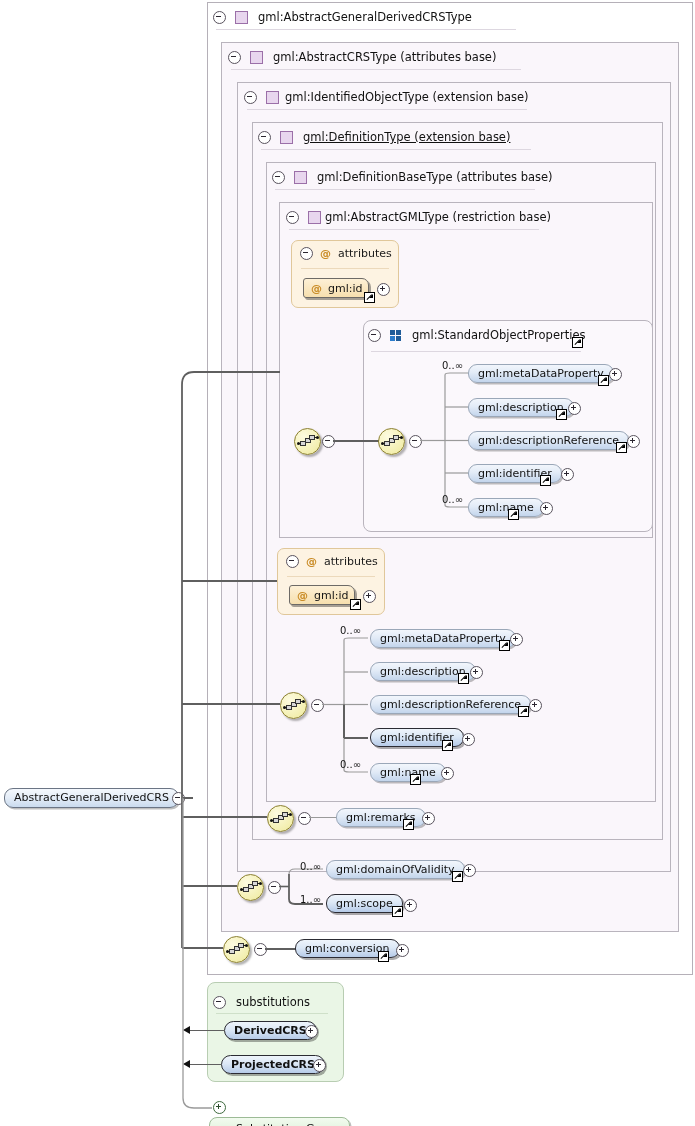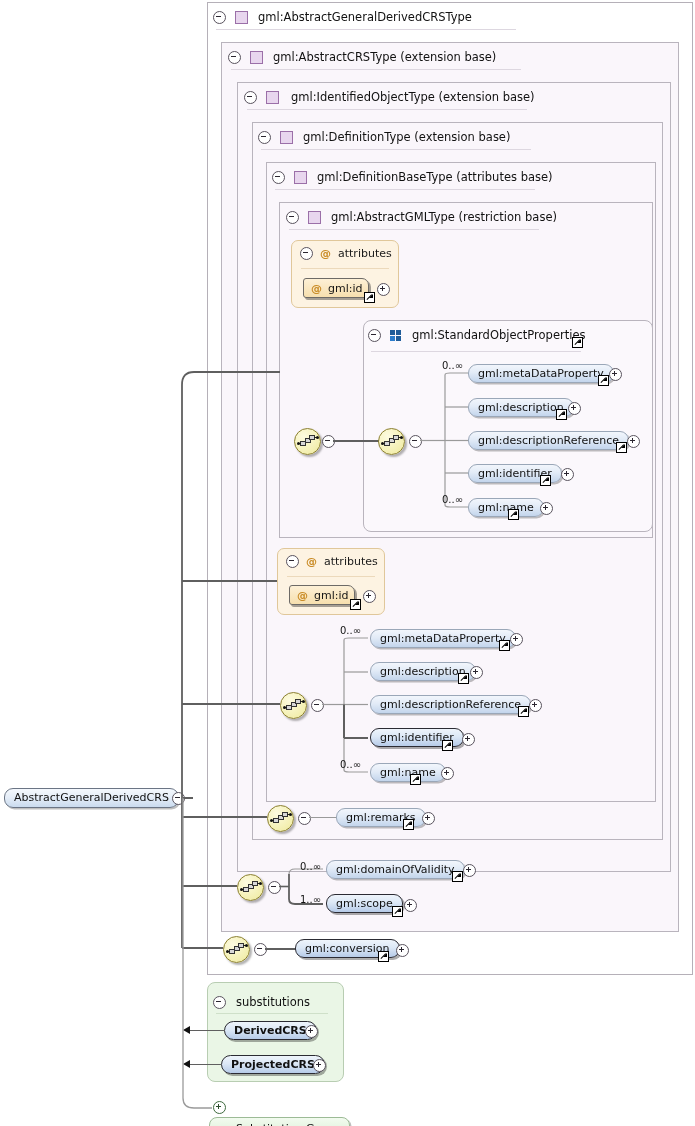--- a/index.html
+++ b/index.html
@@ -112,49 +112,49 @@
 <div class="panel-hd" style="left:213px;top:4px;">
   <span class="tgl"></span>
   <span class="sq-type" style="margin-left:9px;"></span>
   <span class="hd-txt" style="margin-left:10px;">gml:AbstractGeneralDerivedCRSType</span>
 </div>
 <div class="panel-rule" style="left:216px;top:29px;width:300px;"></div>
 
 <div class="panel-hd" style="left:228px;top:44px;">
   <span class="tgl"></span>
   <span class="sq-type" style="margin-left:9px;"></span>
-  <span class="hd-txt" style="margin-left:10px;">gml:AbstractCRSType (extension base)</span>
+  <span class="hd-txt" style="margin-left:10px;">gml:AbstractCRSType (attributes base)</span>
 </div>
 <div class="panel-rule" style="left:231px;top:69px;width:290px;"></div>
 
 <div class="panel-hd" style="left:244px;top:84px;">
   <span class="tgl"></span>
   <span class="sq-type" style="margin-left:9px;"></span>
-  <span class="hd-txt" style="margin-left:12px;">gml:IdentifiedObjectType (extension base)</span>
+  <span class="hd-txt" style="margin-left:6px;">gml:IdentifiedObjectType (extension base)</span>
 </div>
 <div class="panel-rule" style="left:247px;top:109px;width:280px;"></div>
 
 <div class="panel-hd" style="left:258px;top:124px;">
   <span class="tgl"></span>
   <span class="sq-type" style="margin-left:9px;"></span>
-  <span class="hd-txt" style="margin-left:10px;">gml:DefinitionType (extension base)</span>
+  <span class="hd-txt" style="margin-left:10px;text-decoration:underline;">gml:DefinitionType (extension base)</span>
 </div>
 <div class="panel-rule" style="left:261px;top:149px;width:270px;"></div>
 
 <div class="panel-hd" style="left:272px;top:164px;">
   <span class="tgl"></span>
   <span class="sq-type" style="margin-left:9px;"></span>
   <span class="hd-txt" style="margin-left:10px;">gml:DefinitionBaseType (attributes base)</span>
 </div>
 <div class="panel-rule" style="left:275px;top:189px;width:260px;"></div>
 
 <div class="panel-hd" style="left:286px;top:204px;">
   <span class="tgl"></span>
   <span class="sq-type" style="margin-left:9px;"></span>
-  <span class="hd-txt" style="margin-left:10px;">gml:AbstractGMLType (restriction base)</span>
+  <span class="hd-txt" style="margin-left:4px;">gml:AbstractGMLType (restriction base)</span>
 </div>
 <div class="panel-rule" style="left:289px;top:229px;width:250px;"></div>
 
 <div class="attrbox" style="left:291px;top:240px;width:108px;height:68px;">
   <div class="att-hd">
     <span class="tgl"></span>
     <span class="att-at">@</span>
     <span>attributes</span>
   </div>
   <div class="att-rule" style="left:9px;top:27px;width:88px;"></div>

